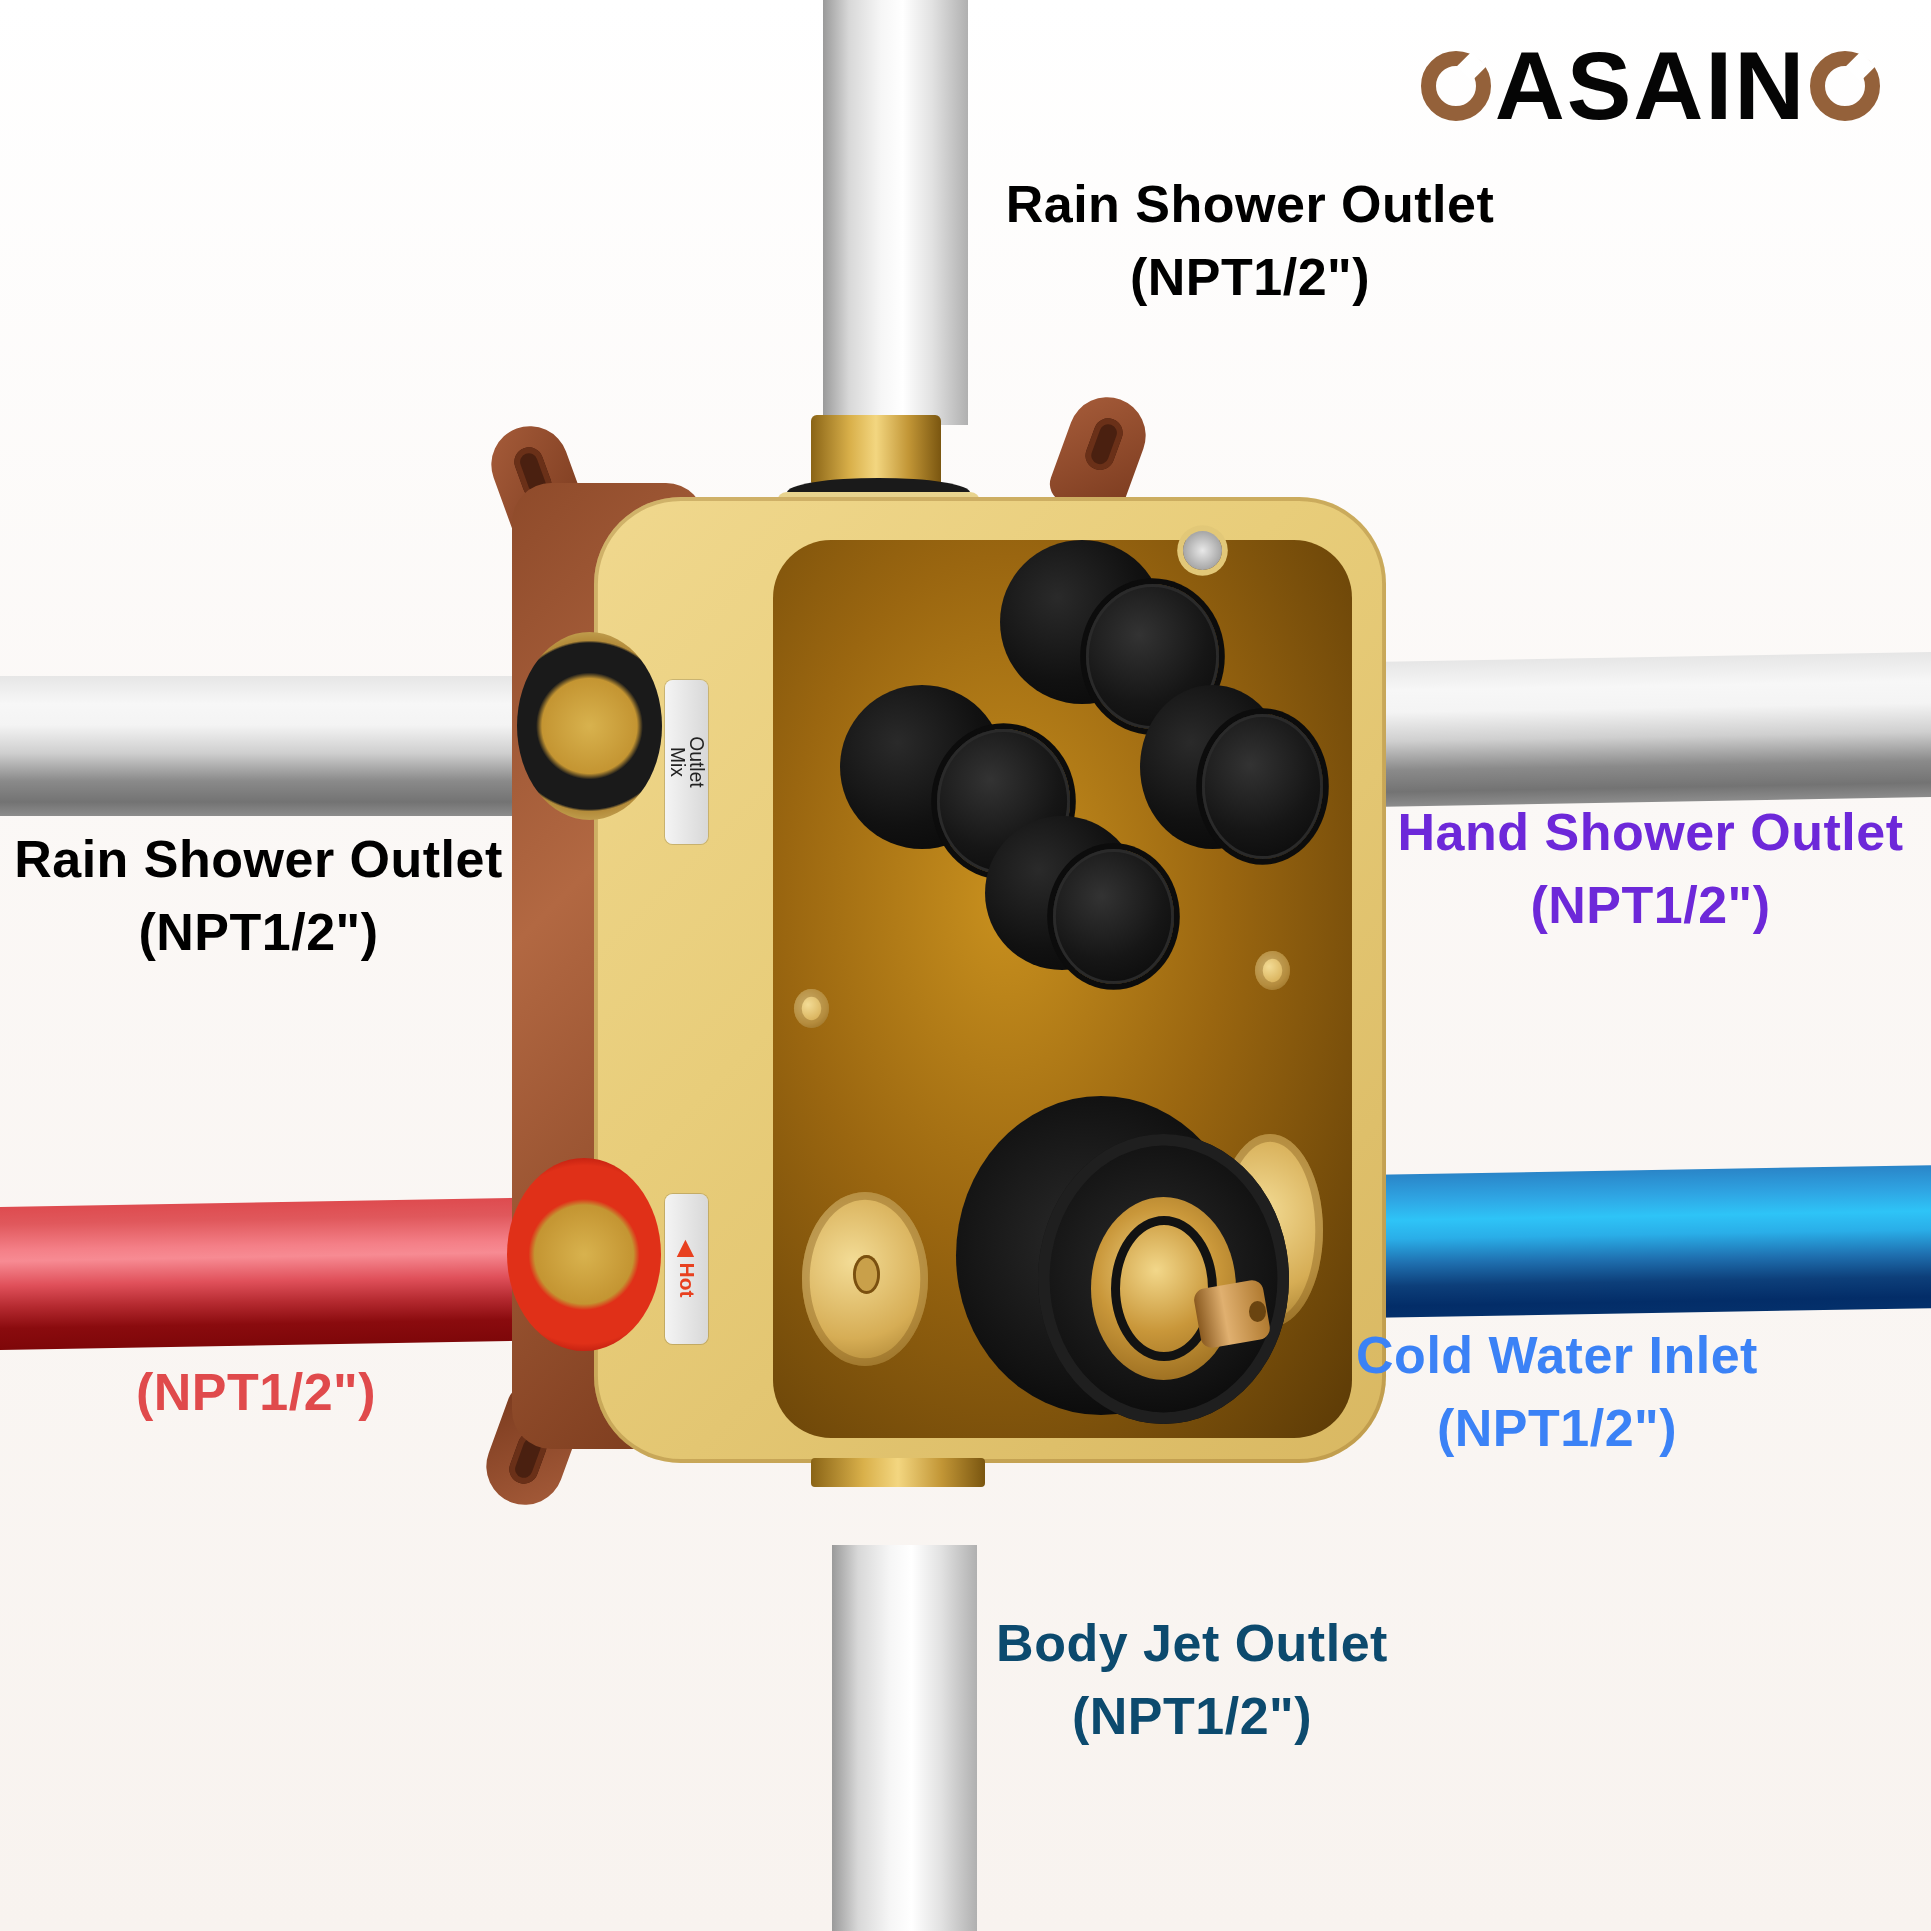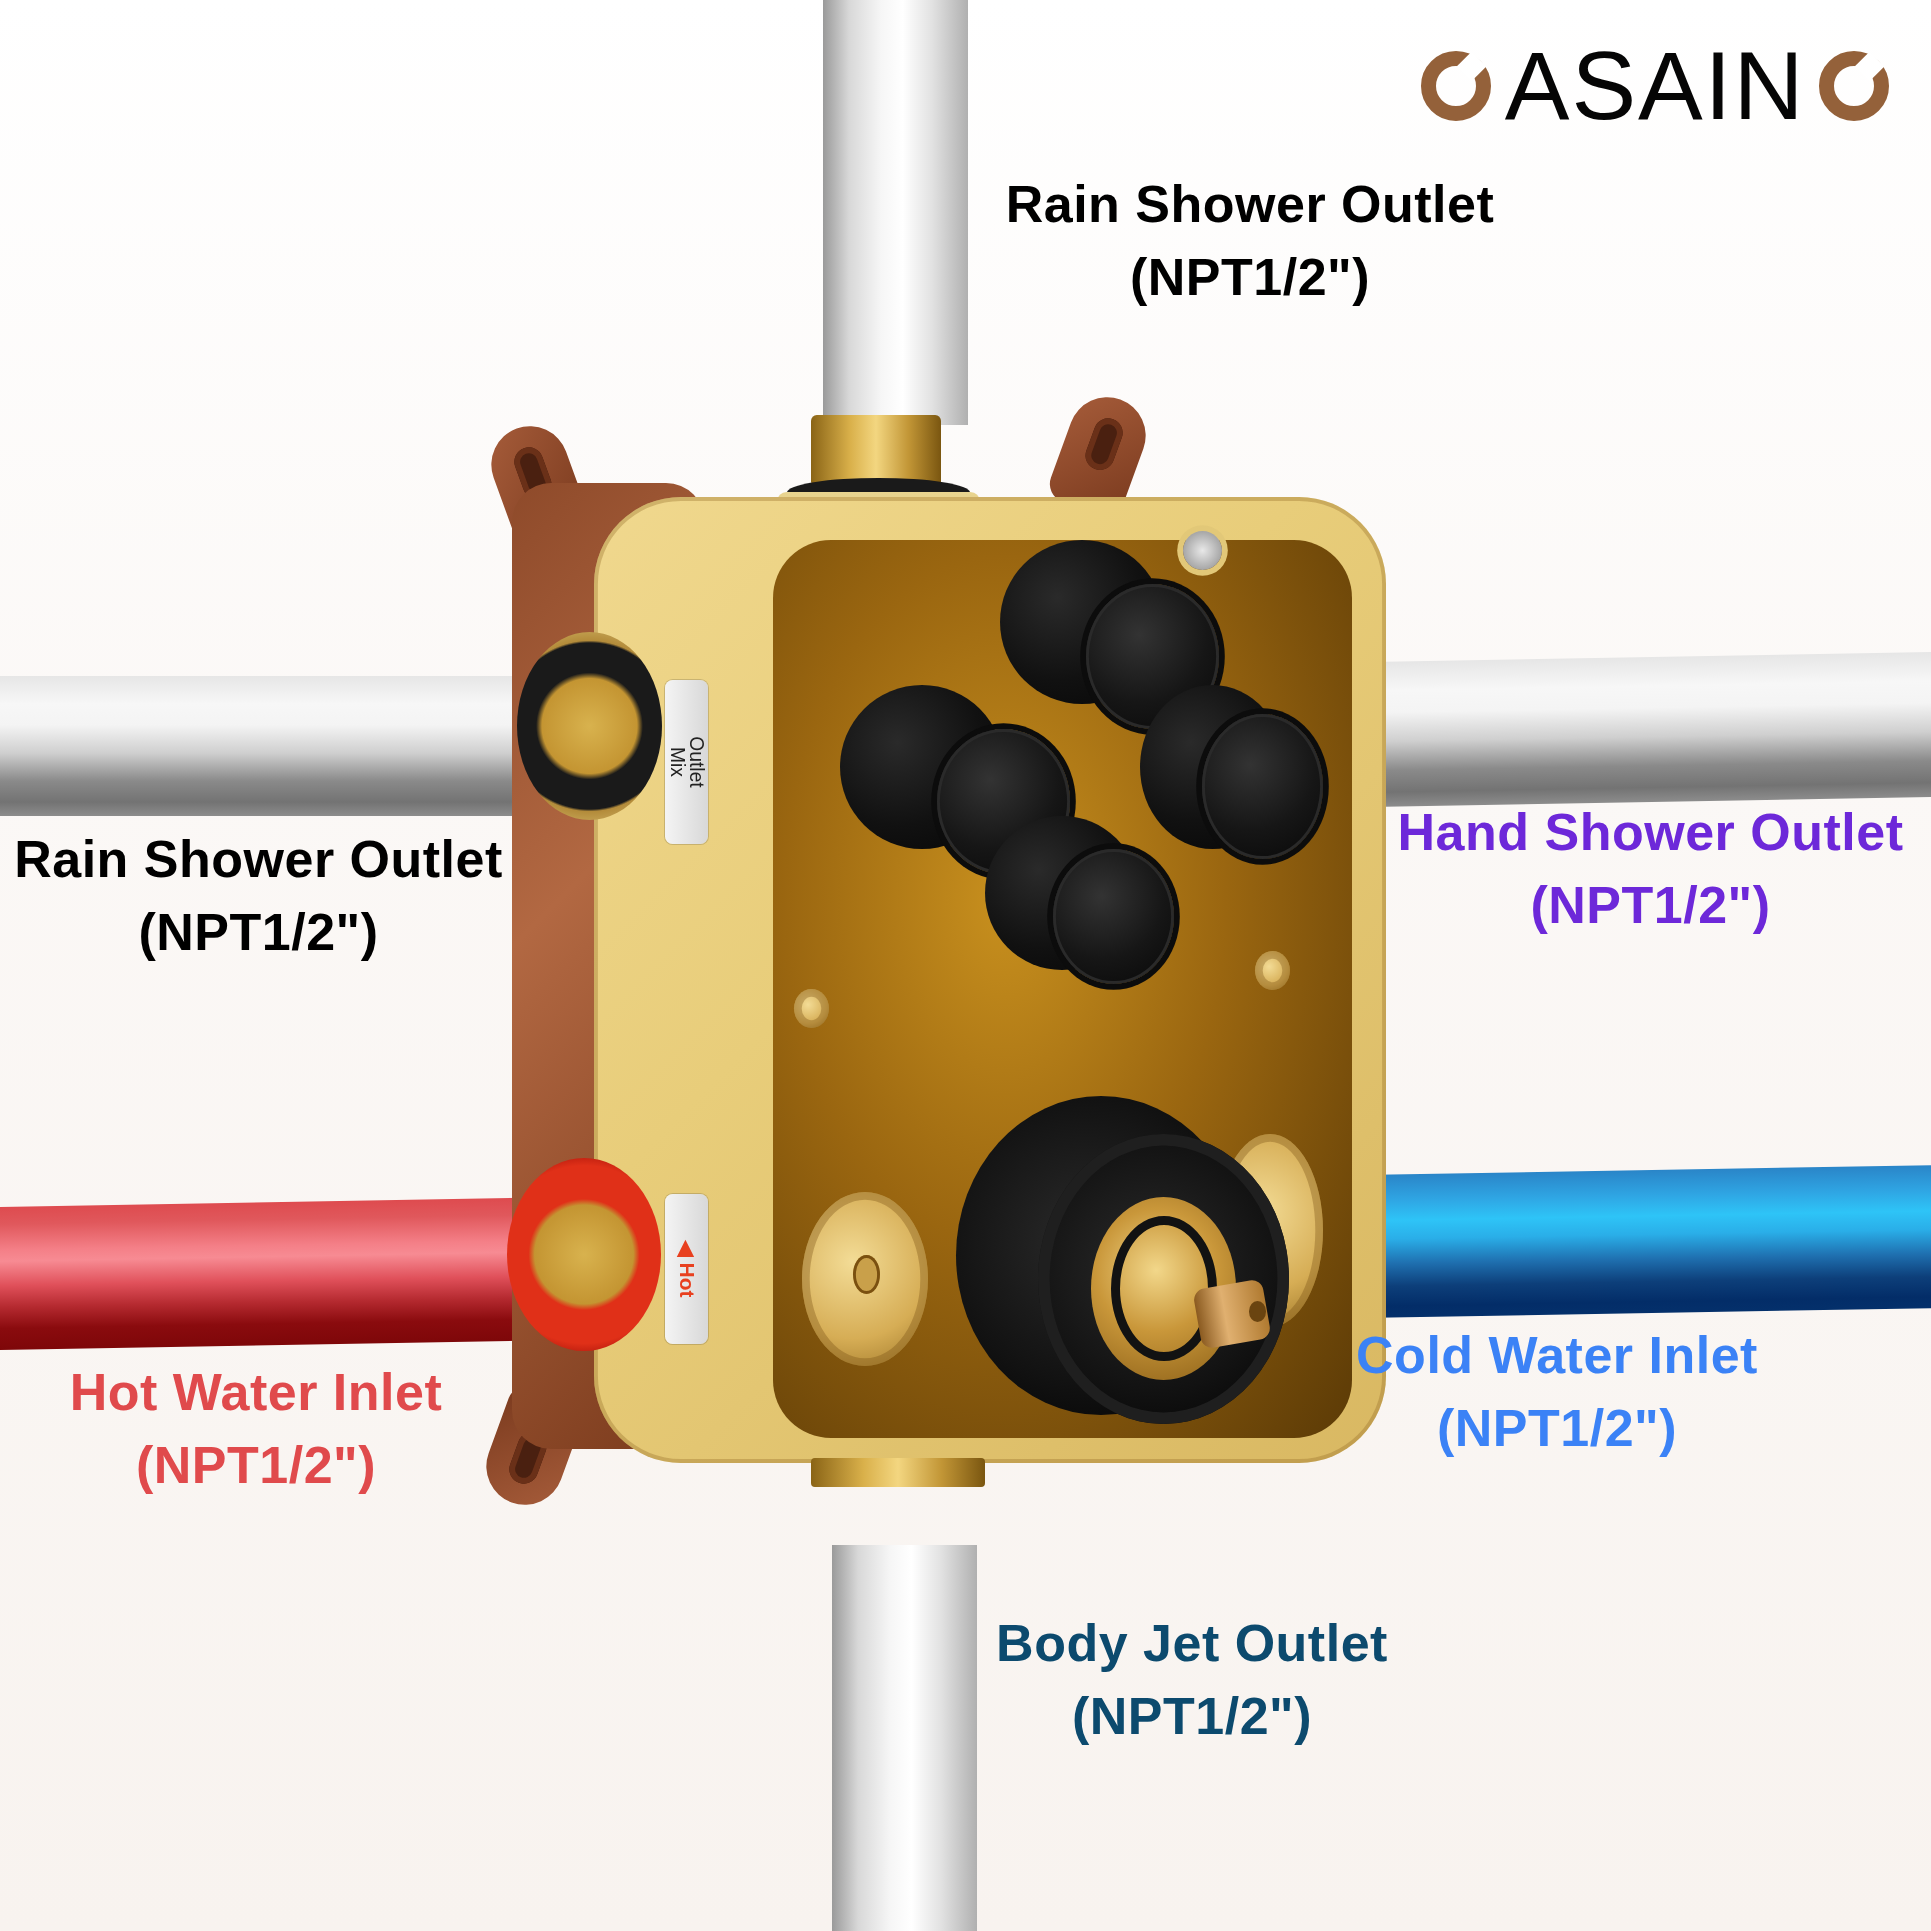--- a/index.html
+++ b/index.html
@@ -90,21 +90,21 @@
     box-shadow: inset 0 0 0 7.7px rgba(120,80,20,0.35);
   }
 
   
   .label {
     position:absolute; text-align:center; font-weight:bold;
     font-size:52px; line-height:73px; letter-spacing:0.5px; white-space:nowrap;
   }
   .logo {
     position:absolute; left:1417px; top:42px; height:87px;
-    display:flex; align-items:center; font-weight:normal; font-size:97px; letter-spacing:1.9px; color:#050505;gap:10px;
+    display:flex; align-items:center; font-weight:bold; font-size:97px; letter-spacing:1.9px; color:#050505;
   }
   .logo-ring {
     width:70px; height:70px; border-radius:50%;
     border: 15.4px solid #94613a; box-sizing:border-box; position:relative; margin: 0 3.9px;
   }
   .logo-ring::after {
     content:""; position:absolute; width:21px; height:21px; background:#fff;
     top:-9.7px; right:-5.8px; transform: rotate(45deg);
   }
 </style>
@@ -194,21 +194,20 @@
   <div>Rain Shower Outlet</div>
   <div>(NPT1/2")</div>
 </div>
 
 <div class="label" style="left:1390px; top:796px; width:521px; color:#6d28d9;">
   <div>Hand Shower Outlet</div>
   <div>(NPT1/2")</div>
 </div>
 
 <div class="label" style="left:53px; top:1356px; width:406px; color:#e04a4c;">
-  <div>Hot Water Inlet</div>
   <div>(NPT1/2")</div>
 </div>
 
 <div class="label" style="left:1340px; top:1319px; width:434px; color:#3b82f6;">
   <div>Cold Water Inlet</div>
   <div>(NPT1/2")</div>
 </div>
 
 <div class="label" style="left:975px; top:1607px; width:434px; color:#0c4a6e;">
   <div>Body Jet Outlet</div>

